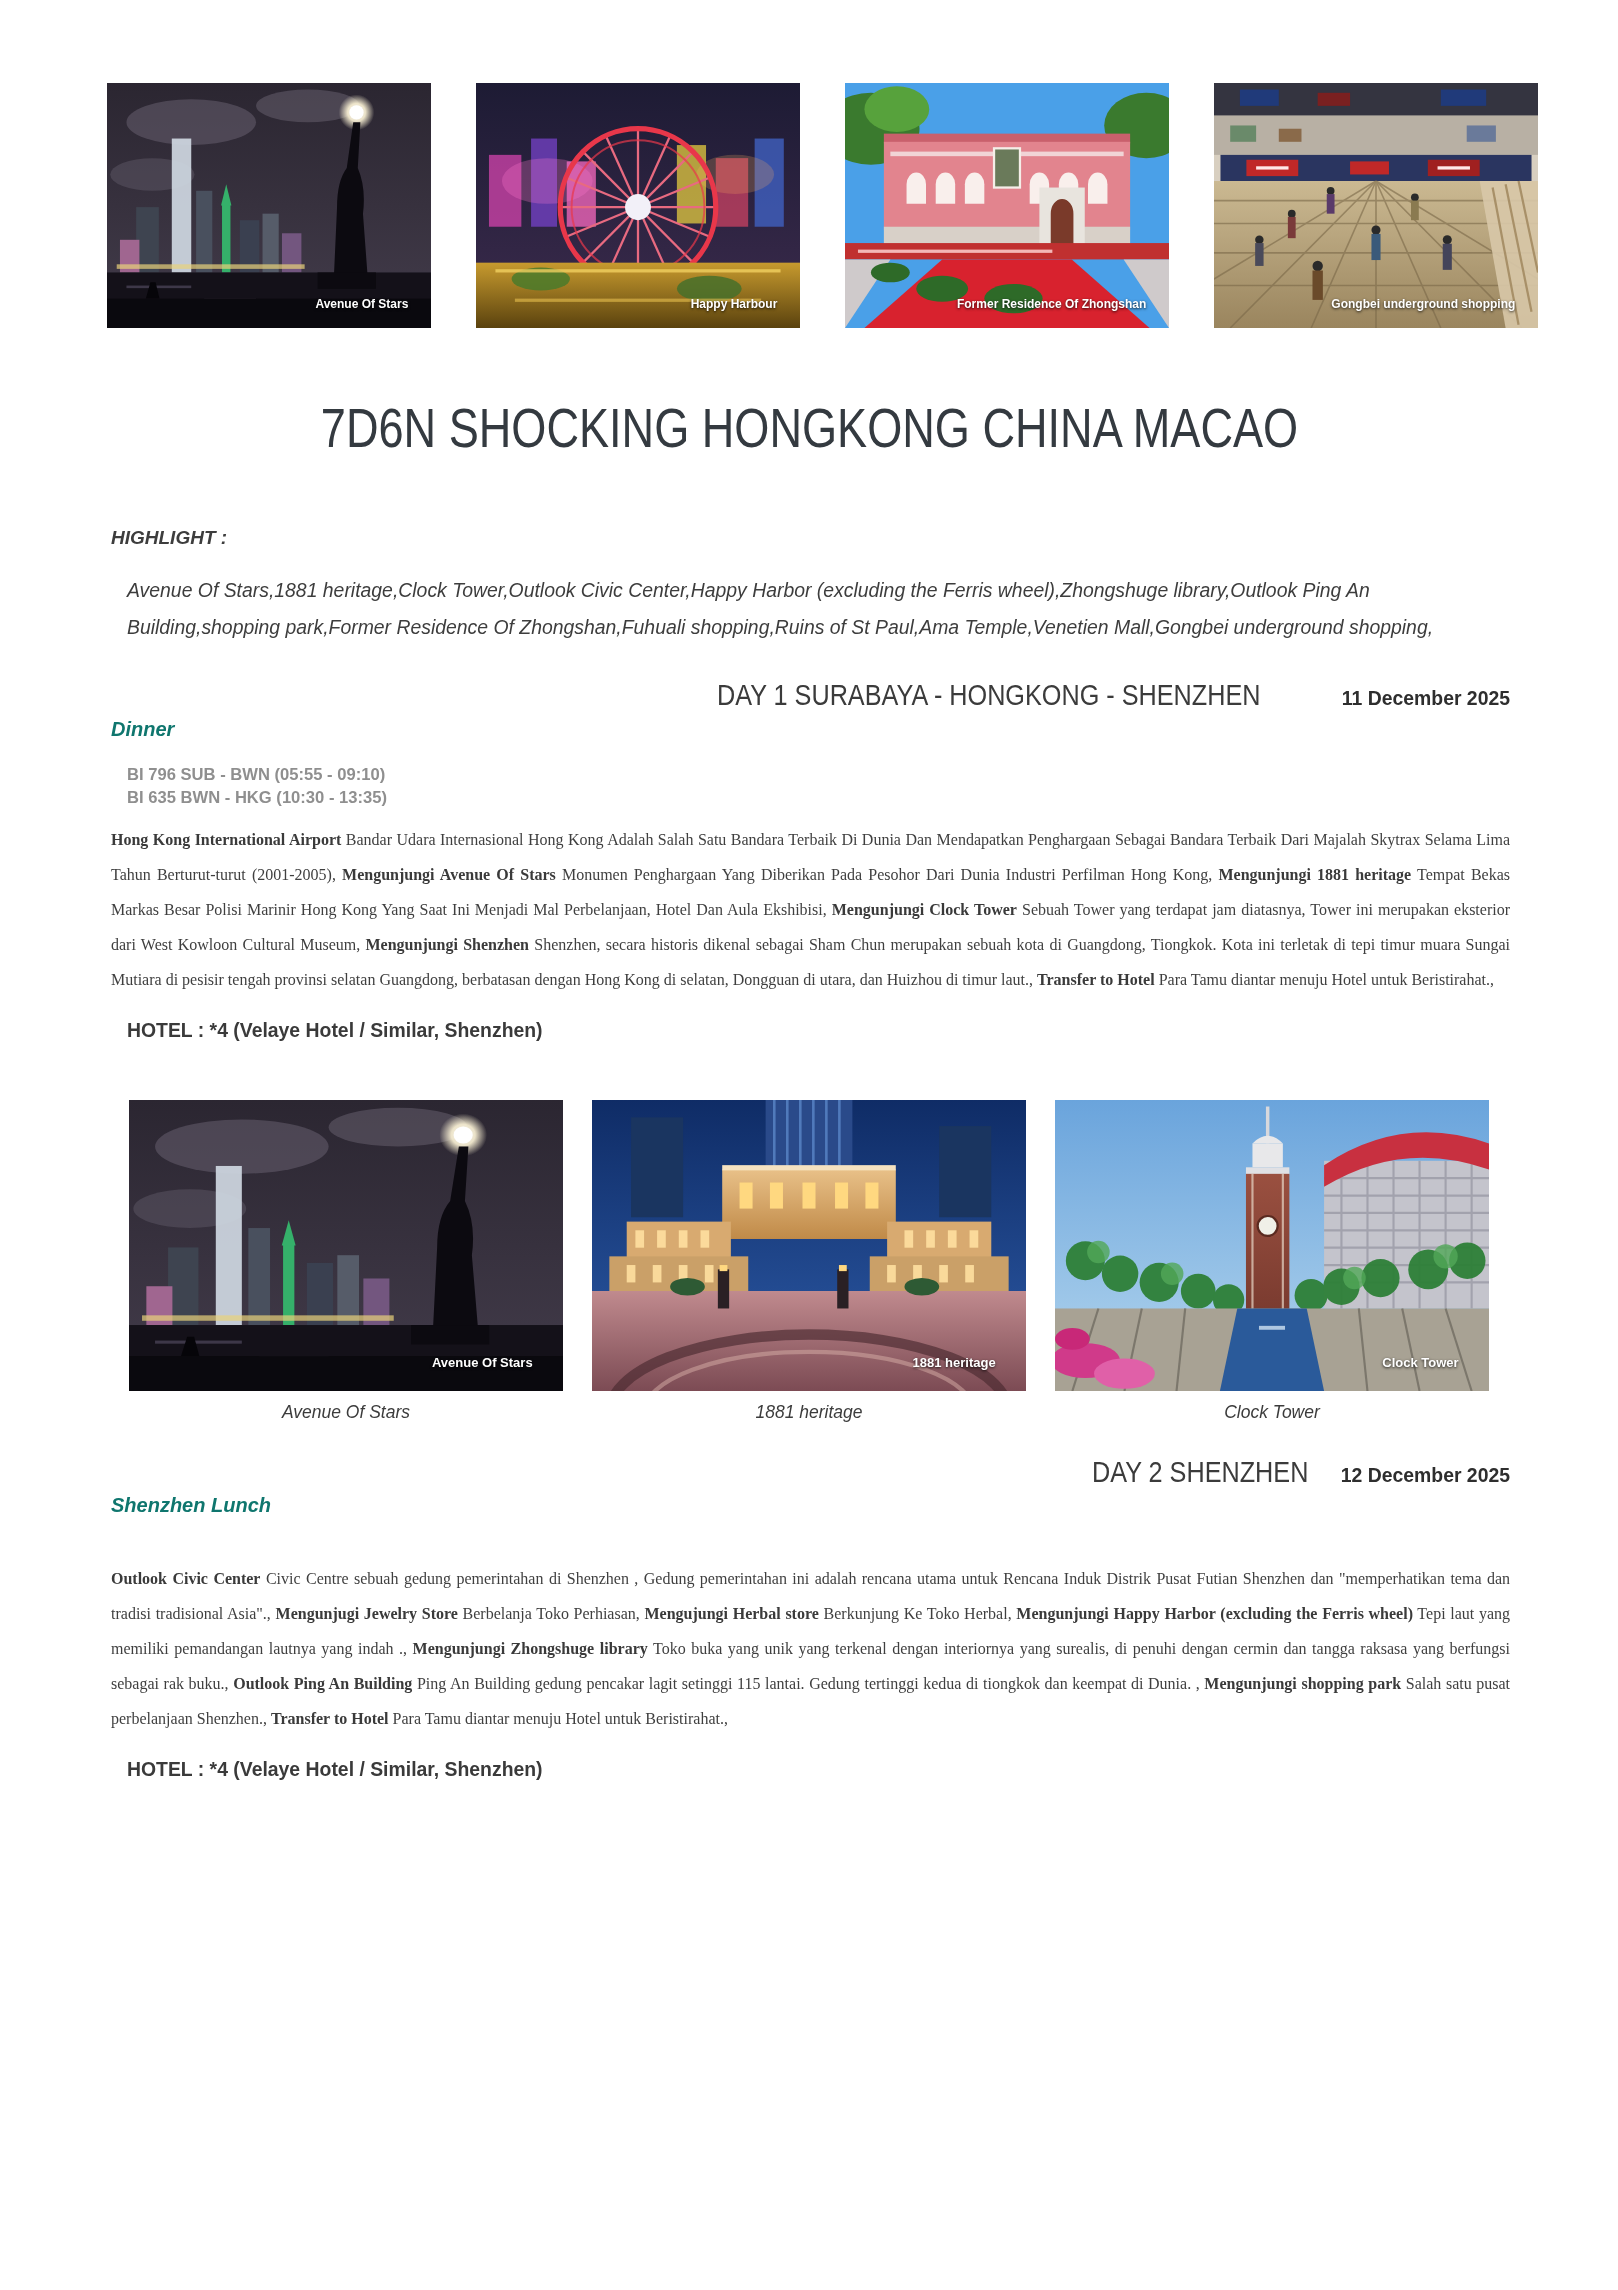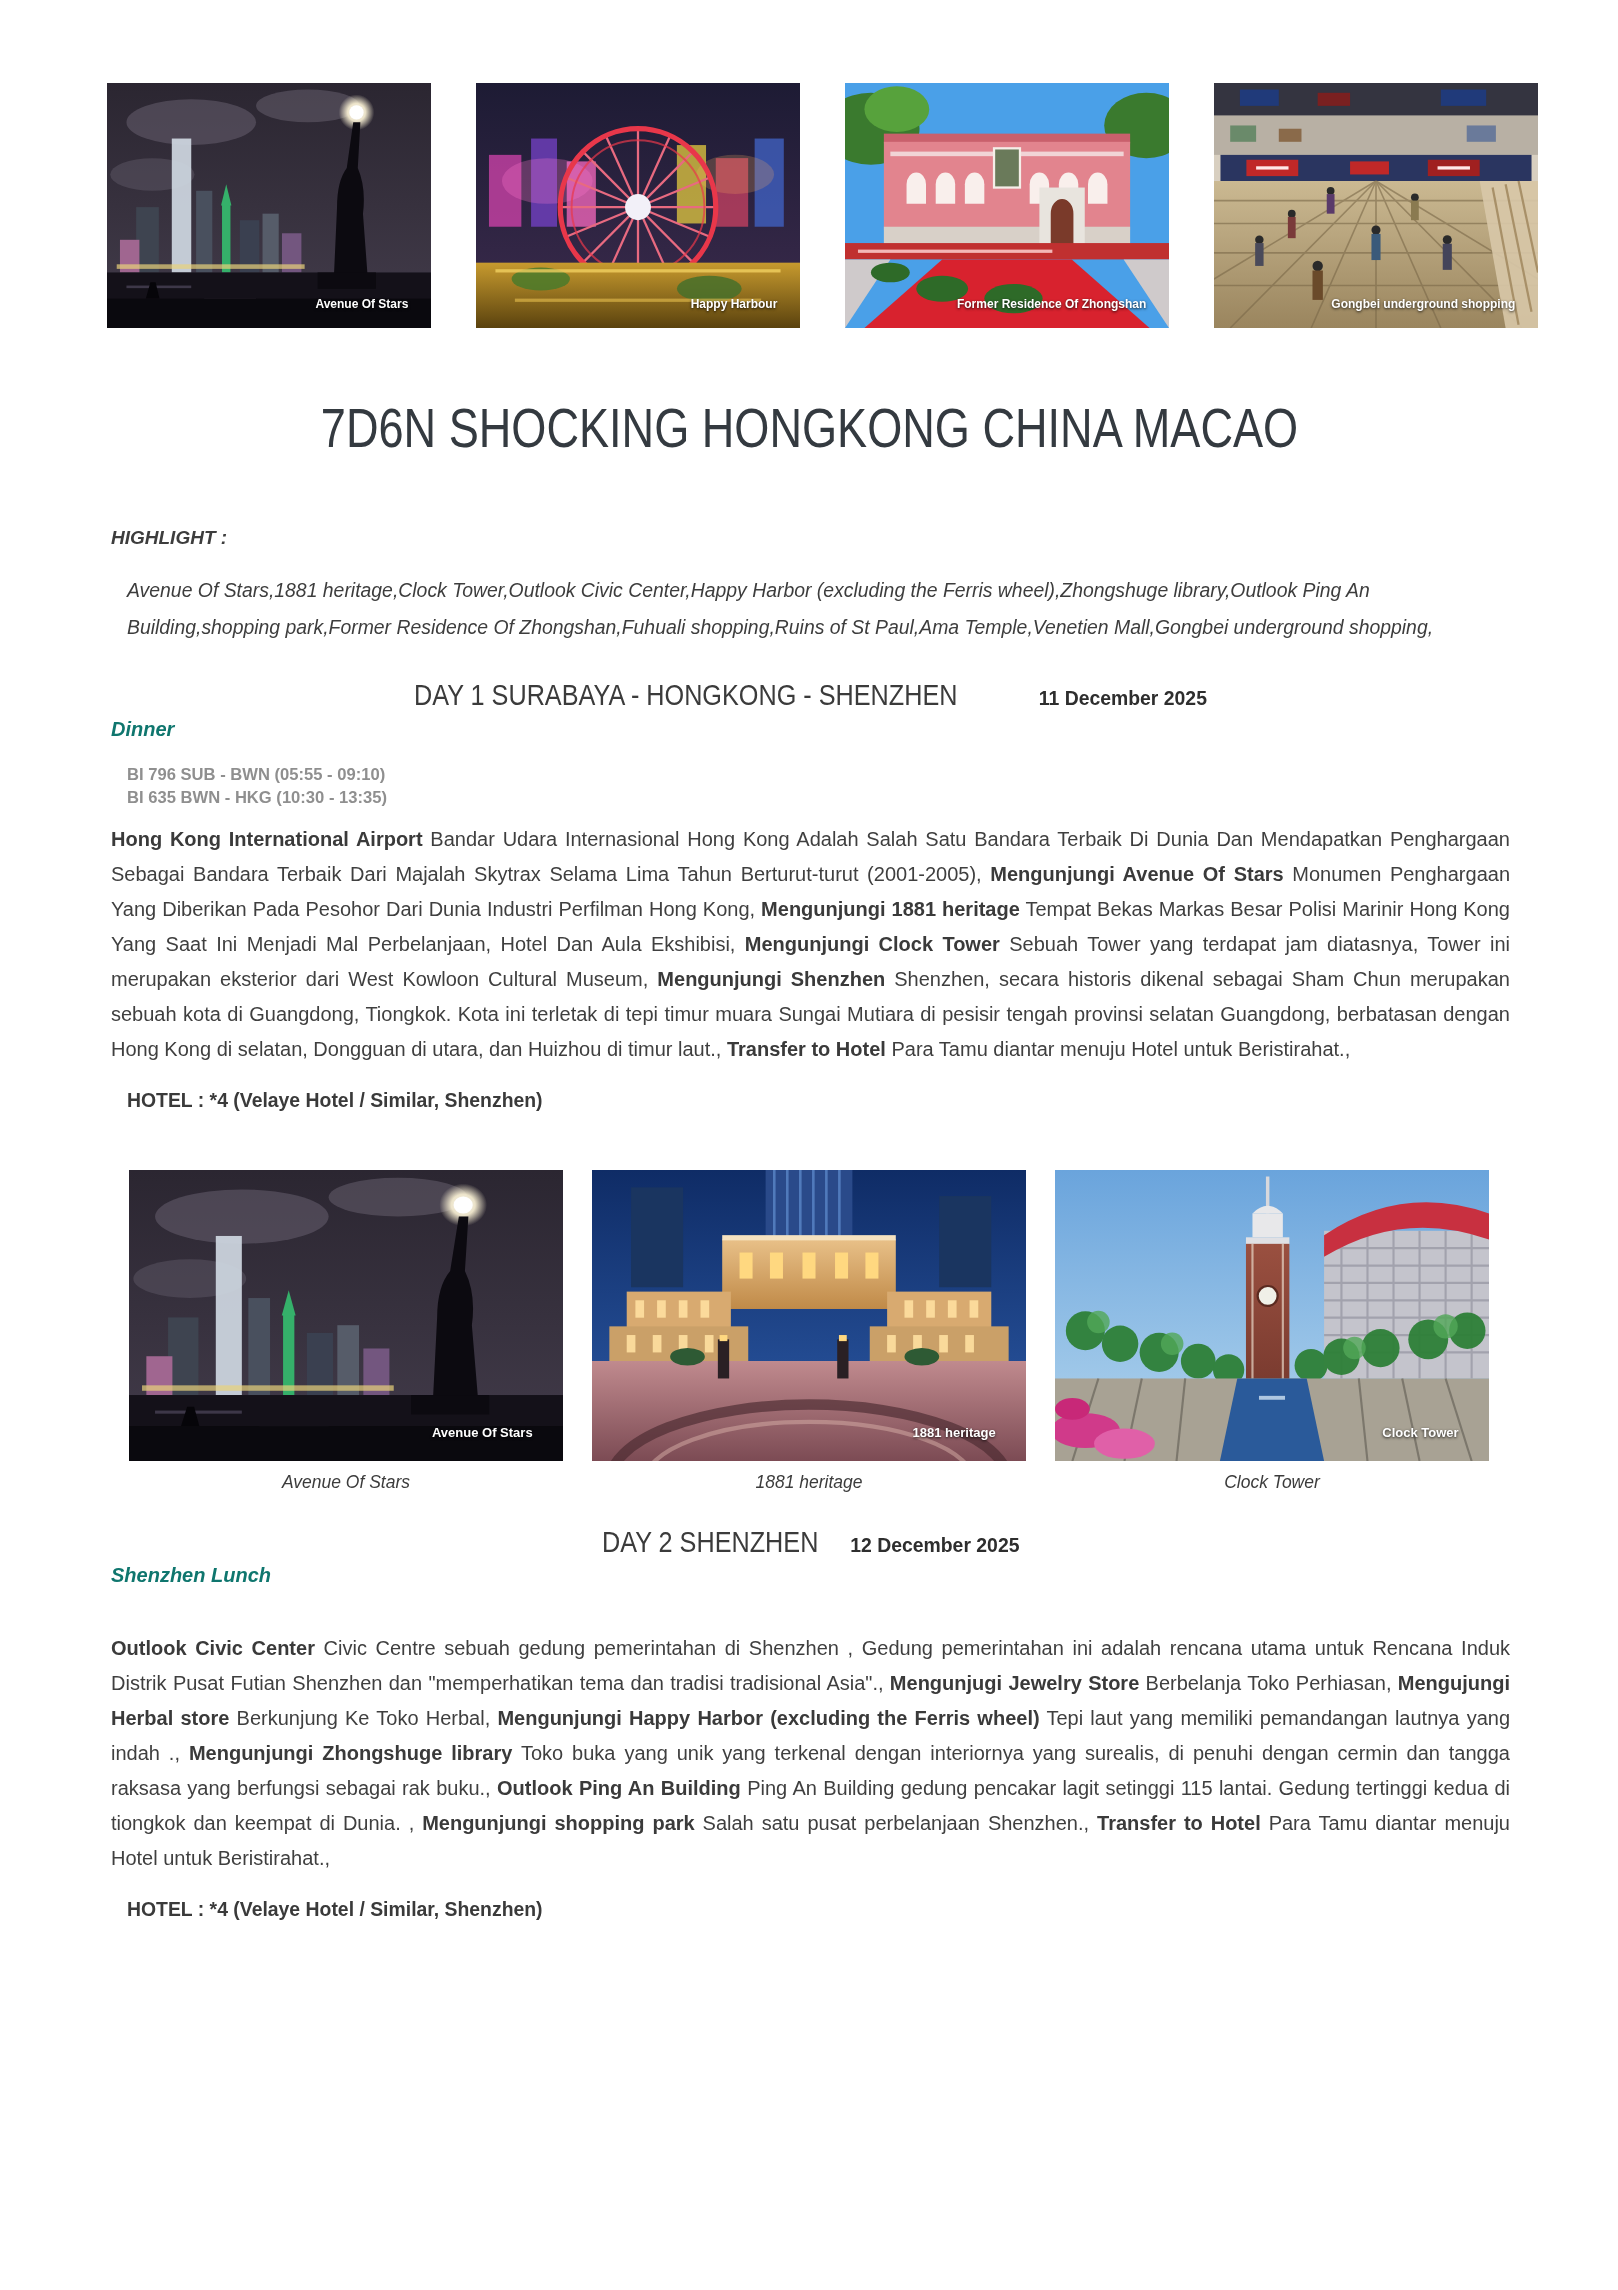--- a/index.html
+++ b/index.html
@@ -25,28 +25,28 @@
     font-size:55px;letter-spacing:0;white-space:nowrap;
     transform:scaleX(.82);transform-origin:50% 50%;}
 
   
   .highlight{margin:59px 109px 0 111px;}
   .hl-label{margin:0;font-size:19px;font-weight:bold;font-style:italic;color:#3d3d3d;line-height:37px;}
   .hl-text{margin:16px;font-size:19.4px;font-style:italic;color:#3d3d3d;line-height:37px;}
 
   
   .day{margin:0 109px 0 111px;}
-  .day-head{display:flex;align-items:baseline;justify-content:center;margin-top:33px;}
+  .day-head{display:flex;align-items:baseline;justify-content:flex-end;margin-top:33px;}
   .day-title{margin:0;font-weight:normal;color:#3b3b3b;font-size:29px;white-space:nowrap;
     transform:scaleX(.87);transform-origin:0 50%;}
   .day-date{font-weight:bold;color:#2e2e2e;font-size:19.4px;white-space:nowrap;}
   .meals{margin:5.5px 0 0;font-size:20px;font-weight:bold;font-style:italic;color:#0f766e;}
   .flights{margin:22px 16px 0;}
   .flight{margin:0;font-size:16.6px;font-weight:bold;color:#8f8f8f;line-height:23px;}
-  .body-text{margin:13px 0 0;font-size:20px;line-height:35px;color:#3f3f3f;text-align:justify;}
+  .body-text{margin:13px 0 0;font-size:16px;line-height:35px;color:#3f3f3f;text-align:justify;font-family:Liberation Serif, serif;}
   .body-text b{font-weight:bold;color:#3a3a3a;}
   .hotel{margin:16px;font-size:19.4px;line-height:35px;font-weight:bold;color:#3a3a3a;}
 </style>
 </head>
 <body>
 
 <div class="page">
 
   <div class="gallery gallery-top">
     <figure class="photo" style="margin:0">

